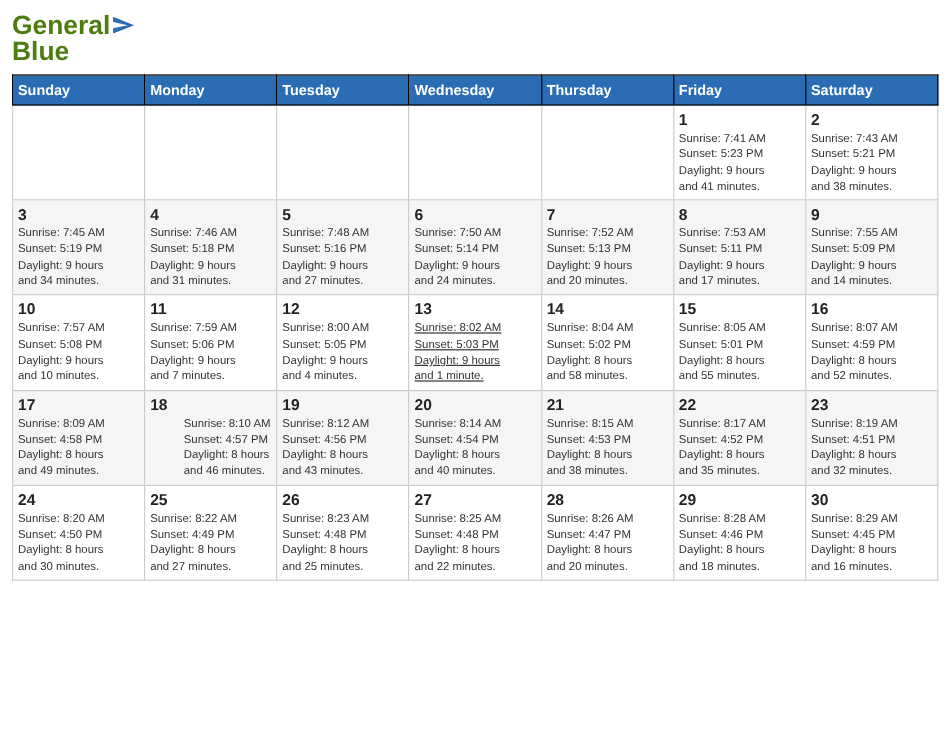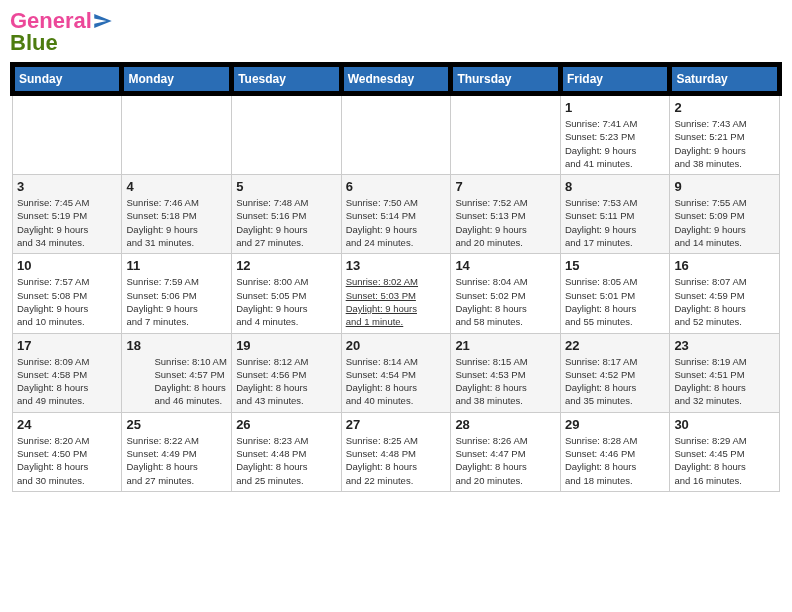--- a/index.html
+++ b/index.html
@@ -53,21 +53,21 @@
       border-collapse: collapse;
       border: 1px solid #ccc;
     }
     .calendar th {
       background: #2a6db5;
       color: #fff;
       font-size: 12px;
       font-weight: bold;
       padding: 5px 4px;
       text-align: left;
-      border: 5px solid #000000;
+      border: 1px solid #000000;
     }
     .calendar td {
       vertical-align: top;
       padding: 4px;
       border: 1px solid #ccc;
       font-size: 10px;
       color: #333;
       background: #fff;
       width: 110px;
       min-height: 75px;
@@ -94,21 +94,21 @@
       background: #f5f5f5;
     }
   </style>
 </head>
 <body>
 
 <div class="header">
   <div class="logo">
     <div class="logo-line">
       <span class="logo-text">
-        <span style="color:#ec4899;">General</span>
+        <span style="color:#4d7c0f;">General</span>
       </span>
       <svg class="logo-arrow" viewBox="0 0 20 16">
         <polygon points="0,16 20,8 0,0 0,5 14,8 0,11" fill="#2a6db5"></polygon>
       </svg>
     </div>
     <div class="logo-line">
       <span class="logo-text">
         <span style="color:#4d7c0f; font-weight:bold;">Blue</span>
       </span>
     </div>

